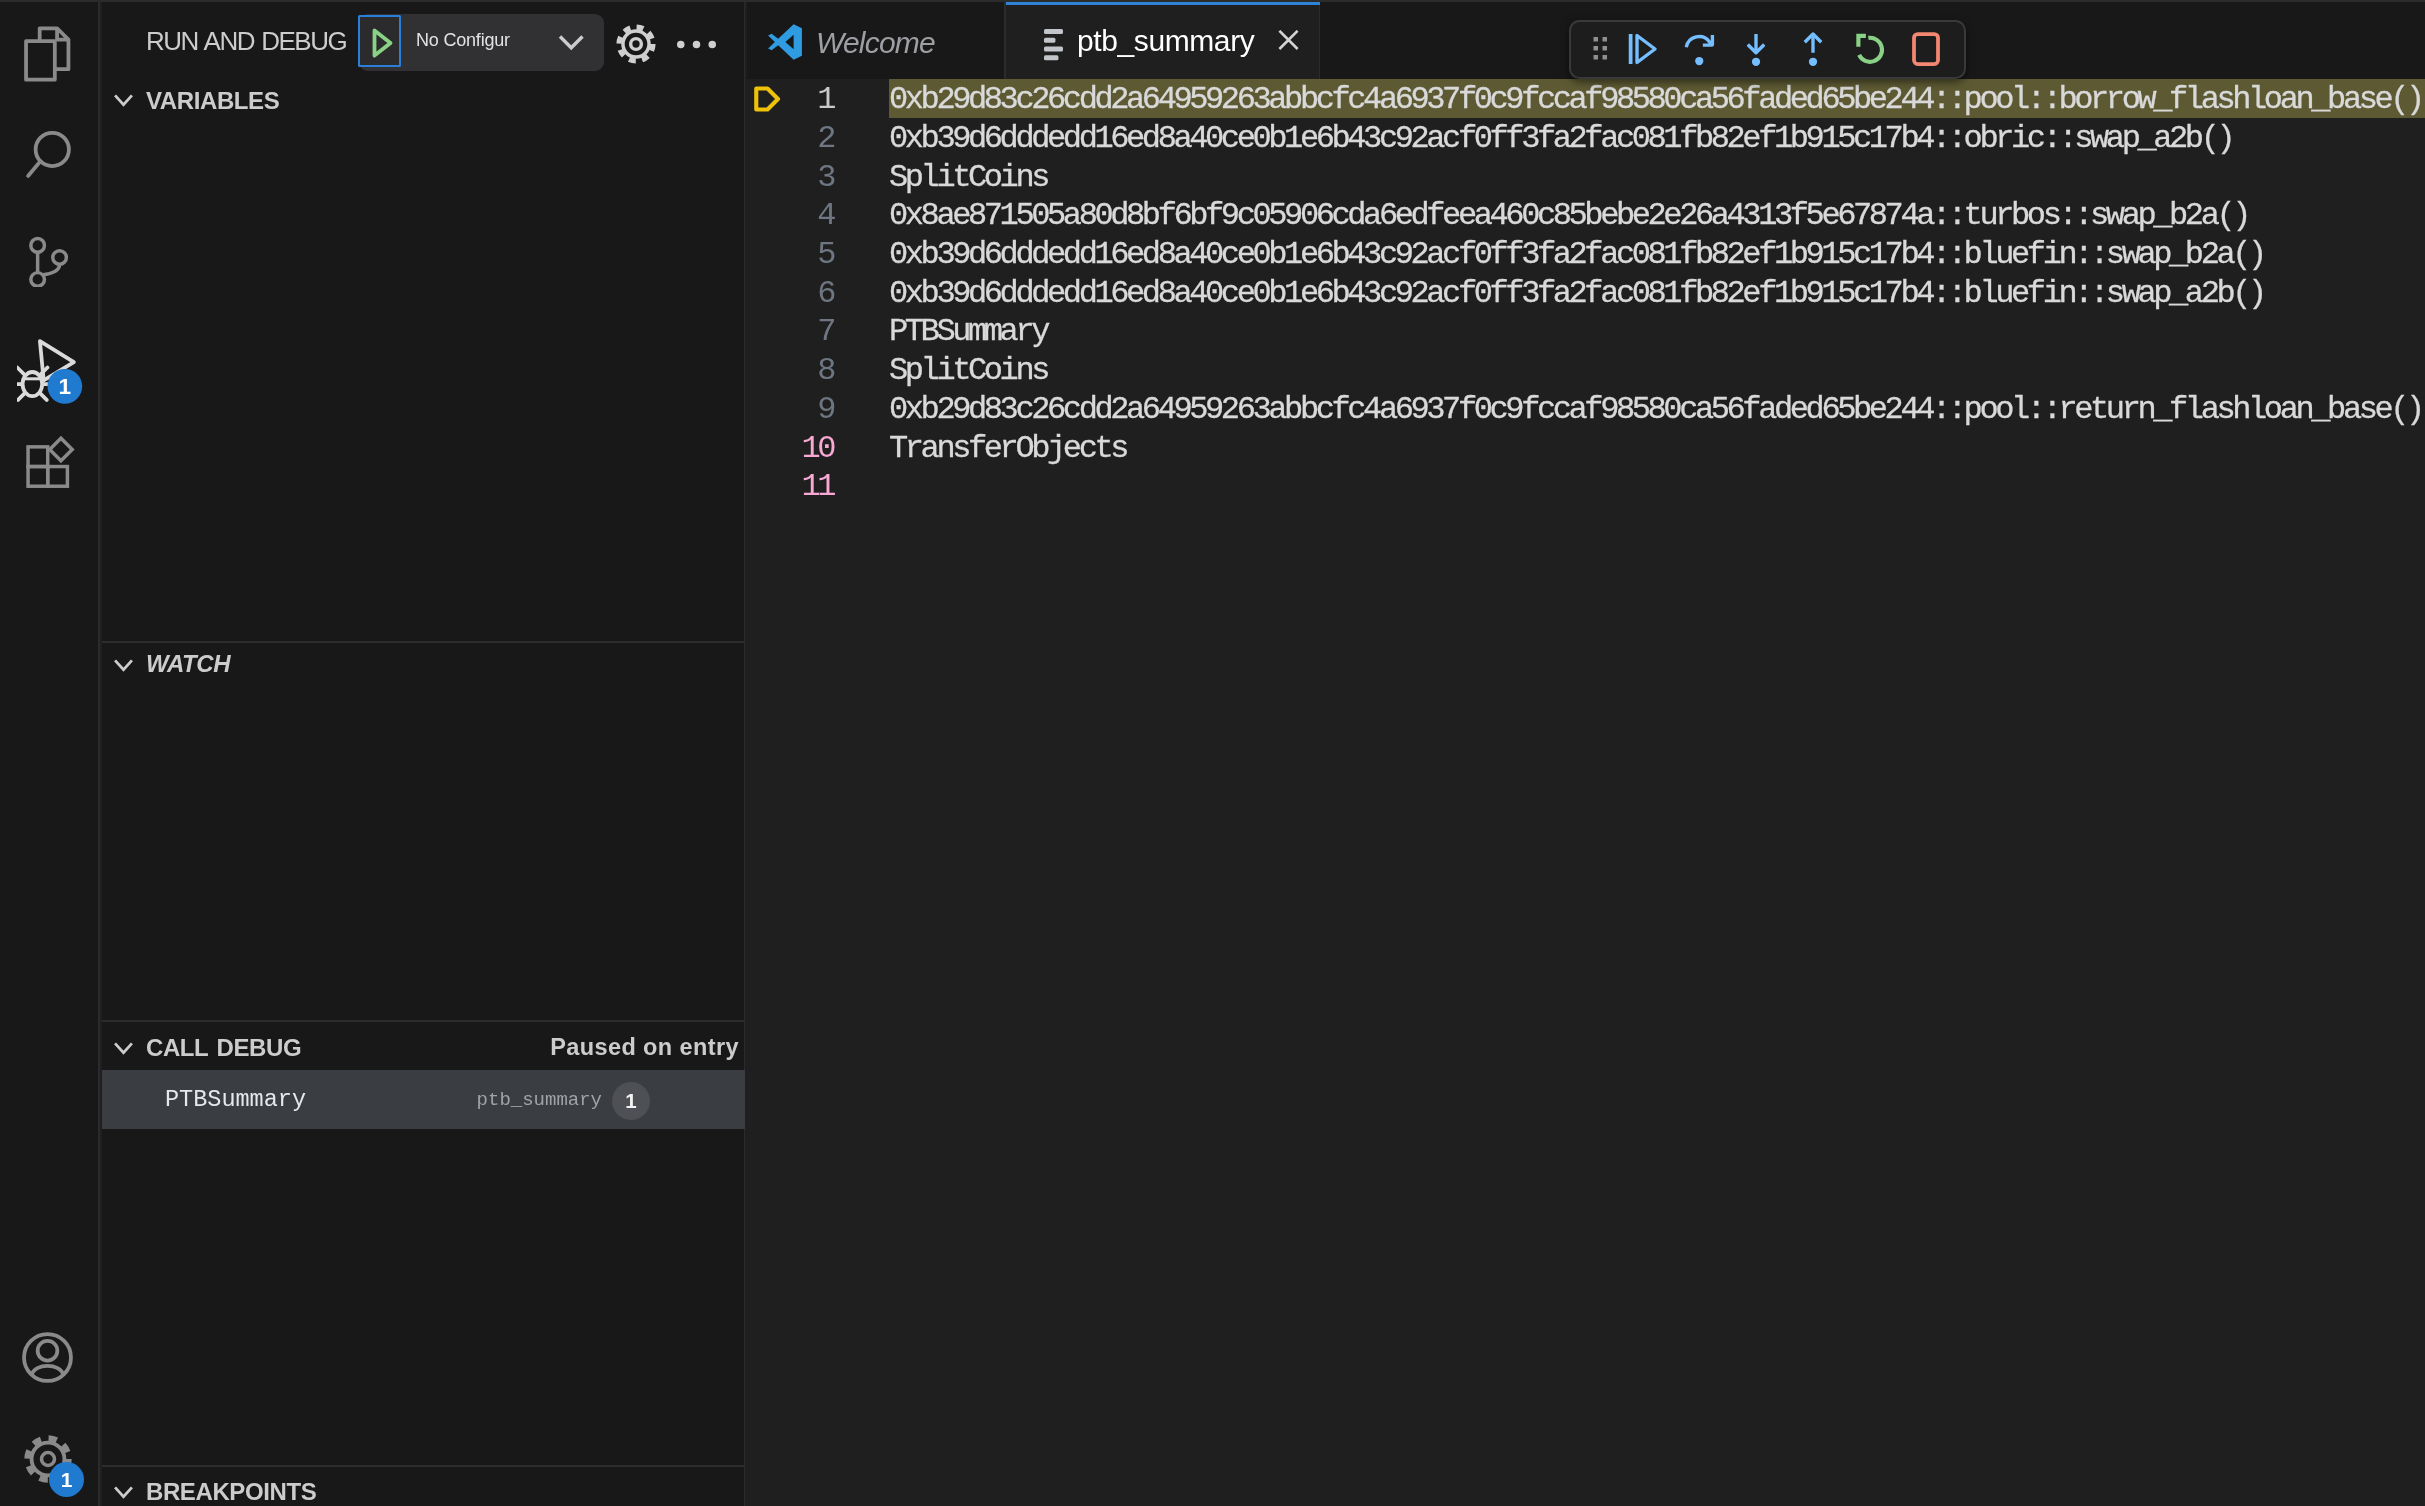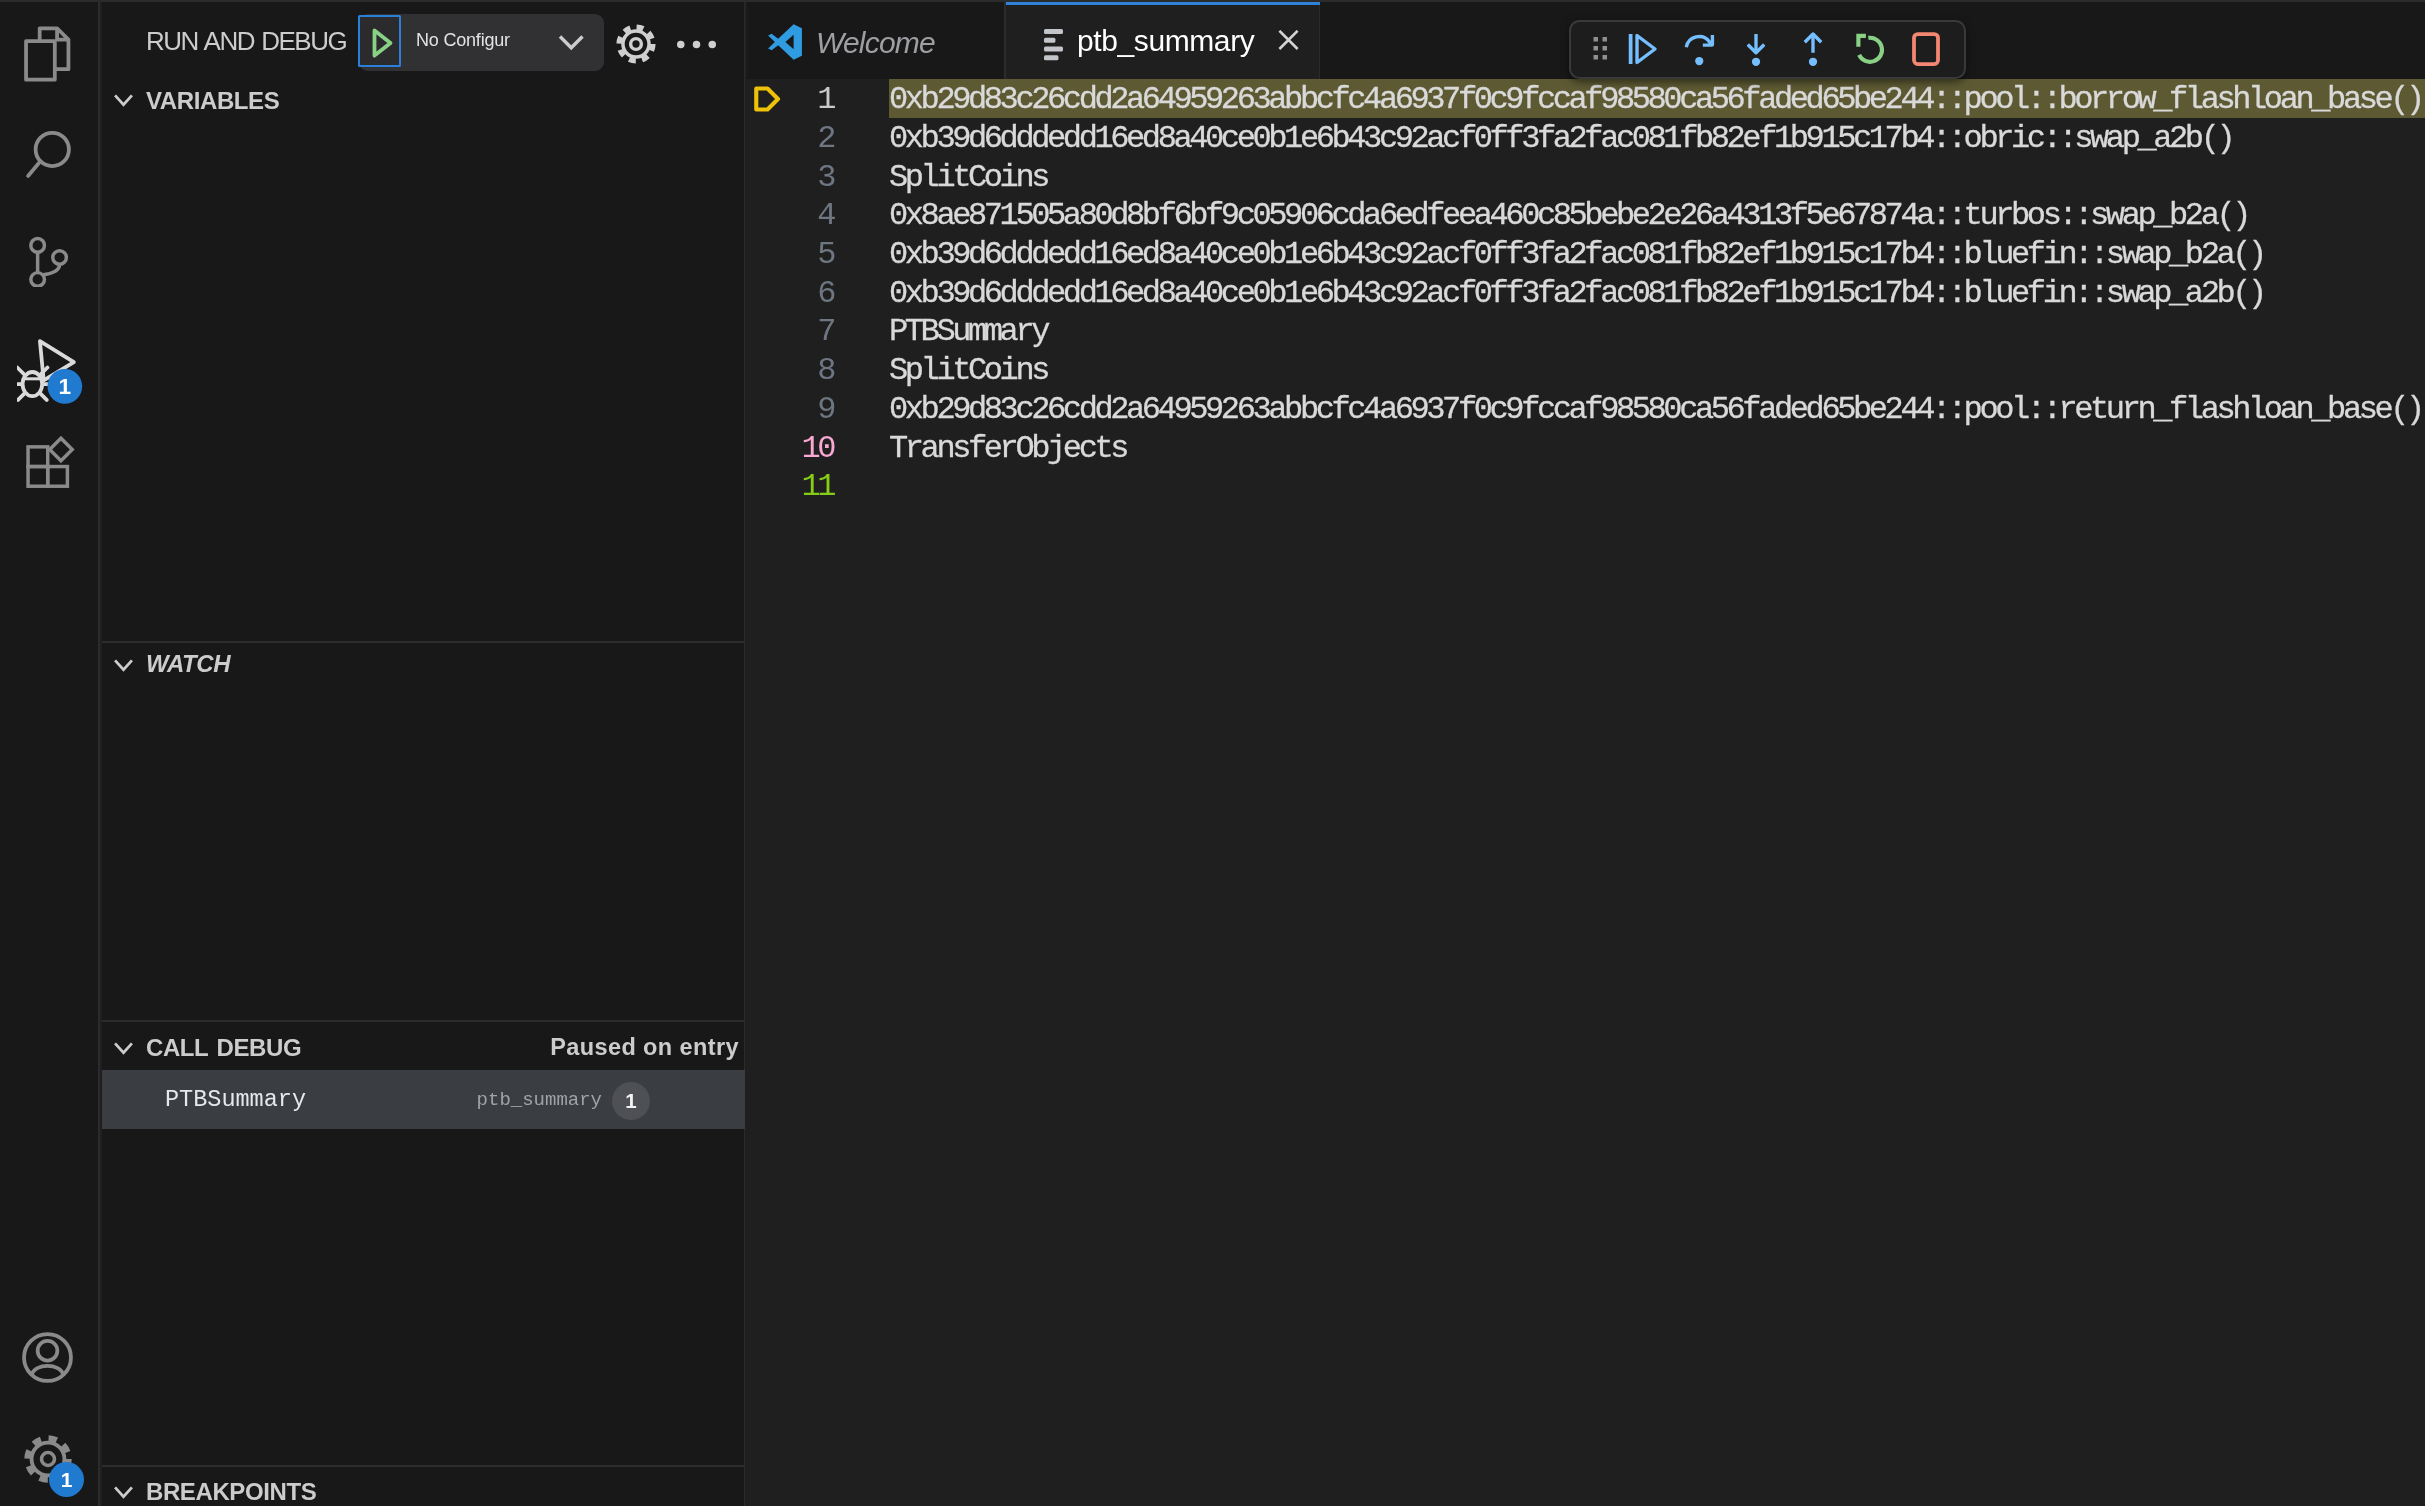--- a/index.html
+++ b/index.html
@@ -151,21 +151,21 @@
       <div class="abs mono" style="left:747px;top:80px;width:86px;height:39px;line-height:39px;text-align:right;color:#c9c9c9;font-size:32px;letter-spacing:-3.4px;">1</div>
       <div class="abs mono" style="left:747px;top:119px;width:86px;height:39px;line-height:39px;text-align:right;color:#6e7681;font-size:32px;letter-spacing:-3.4px;">2</div>
       <div class="abs mono" style="left:747px;top:158px;width:86px;height:39px;line-height:39px;text-align:right;color:#6e7681;font-size:32px;letter-spacing:-3.4px;">3</div>
       <div class="abs mono" style="left:747px;top:196px;width:86px;height:39px;line-height:39px;text-align:right;color:#6e7681;font-size:32px;letter-spacing:-3.4px;">4</div>
       <div class="abs mono" style="left:747px;top:235px;width:86px;height:39px;line-height:39px;text-align:right;color:#6e7681;font-size:32px;letter-spacing:-3.4px;">5</div>
       <div class="abs mono" style="left:747px;top:274px;width:86px;height:39px;line-height:39px;text-align:right;color:#6e7681;font-size:32px;letter-spacing:-3.4px;">6</div>
       <div class="abs mono" style="left:747px;top:312px;width:86px;height:39px;line-height:39px;text-align:right;color:#6e7681;font-size:32px;letter-spacing:-3.4px;">7</div>
       <div class="abs mono" style="left:747px;top:351px;width:86px;height:39px;line-height:39px;text-align:right;color:#6e7681;font-size:32px;letter-spacing:-3.4px;">8</div>
       <div class="abs mono" style="left:747px;top:390px;width:86px;height:39px;line-height:39px;text-align:right;color:#6e7681;font-size:32px;letter-spacing:-3.4px;">9</div>
       <div class="abs mono" style="left:747px;top:429px;width:86px;height:39px;line-height:39px;text-align:right;color:#f9a8d4;font-size:32px;letter-spacing:-3.4px;">10</div>
-      <div class="abs mono" style="left:747px;top:467px;width:86px;height:39px;line-height:39px;text-align:right;color:#84cc16;font-size:32px;letter-spacing:-3.4px;">11</div>
+      <div class="abs mono" style="left:747px;top:467px;width:86px;height:39px;line-height:39px;text-align:right;color:#f9a8d4;font-size:32px;letter-spacing:-3.4px;">11</div>
     </div>
   <div id="code">
       <div class="abs mono" style="left:889px;top:80px;height:39px;line-height:39px;color:#d9d9d9;font-size:32px;letter-spacing:-3.4px;white-space:pre;-webkit-text-stroke:0.3px #d9d9d9;">0xb29d83c26cdd2a64959263abbcfc4a6937f0c9fccaf98580ca56faded65be244::pool::borrow_flashloan_base()</div>
       <div class="abs mono" style="left:889px;top:119px;height:39px;line-height:39px;color:#d9d9d9;font-size:32px;letter-spacing:-3.4px;white-space:pre;-webkit-text-stroke:0.3px #d9d9d9;">0xb39d6dddedd16ed8a40ce0b1e6b43c92acf0ff3fa2fac081fb82ef1b915c17b4::obric::swap_a2b()</div>
       <div class="abs mono" style="left:889px;top:158px;height:39px;line-height:39px;color:#d9d9d9;font-size:32px;letter-spacing:-3.4px;white-space:pre;-webkit-text-stroke:0.3px #d9d9d9;">SplitCoins</div>
       <div class="abs mono" style="left:889px;top:196px;height:39px;line-height:39px;color:#d9d9d9;font-size:32px;letter-spacing:-3.4px;white-space:pre;-webkit-text-stroke:0.3px #d9d9d9;">0x8ae871505a80d8bf6bf9c05906cda6edfeea460c85bebe2e26a4313f5e67874a::turbos::swap_b2a()</div>
       <div class="abs mono" style="left:889px;top:235px;height:39px;line-height:39px;color:#d9d9d9;font-size:32px;letter-spacing:-3.4px;white-space:pre;-webkit-text-stroke:0.3px #d9d9d9;">0xb39d6dddedd16ed8a40ce0b1e6b43c92acf0ff3fa2fac081fb82ef1b915c17b4::bluefin::swap_b2a()</div>
       <div class="abs mono" style="left:889px;top:274px;height:39px;line-height:39px;color:#d9d9d9;font-size:32px;letter-spacing:-3.4px;white-space:pre;-webkit-text-stroke:0.3px #d9d9d9;">0xb39d6dddedd16ed8a40ce0b1e6b43c92acf0ff3fa2fac081fb82ef1b915c17b4::bluefin::swap_a2b()</div>
       <div class="abs mono" style="left:889px;top:312px;height:39px;line-height:39px;color:#d9d9d9;font-size:32px;letter-spacing:-3.4px;white-space:pre;-webkit-text-stroke:0.3px #d9d9d9;">PTBSummary</div>
       <div class="abs mono" style="left:889px;top:351px;height:39px;line-height:39px;color:#d9d9d9;font-size:32px;letter-spacing:-3.4px;white-space:pre;-webkit-text-stroke:0.3px #d9d9d9;">SplitCoins</div>

